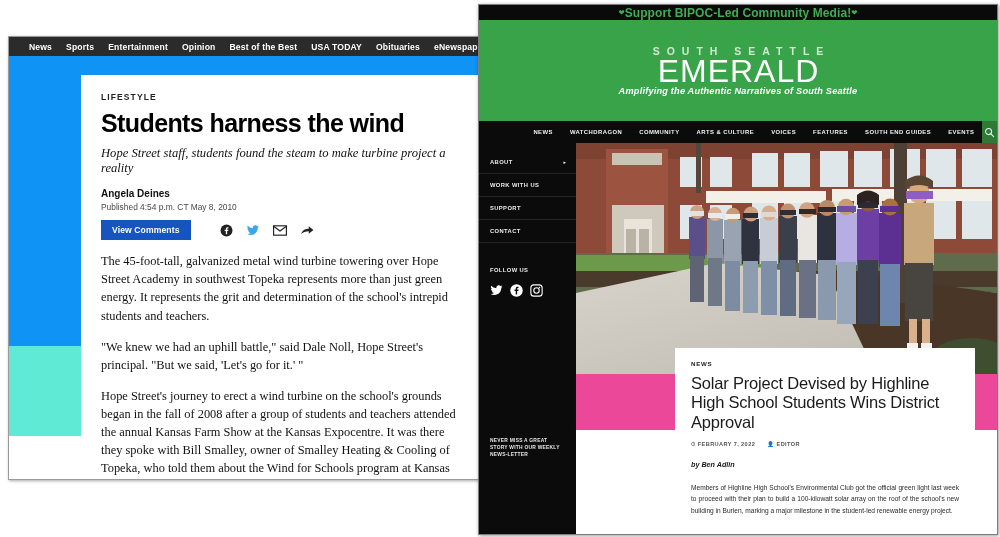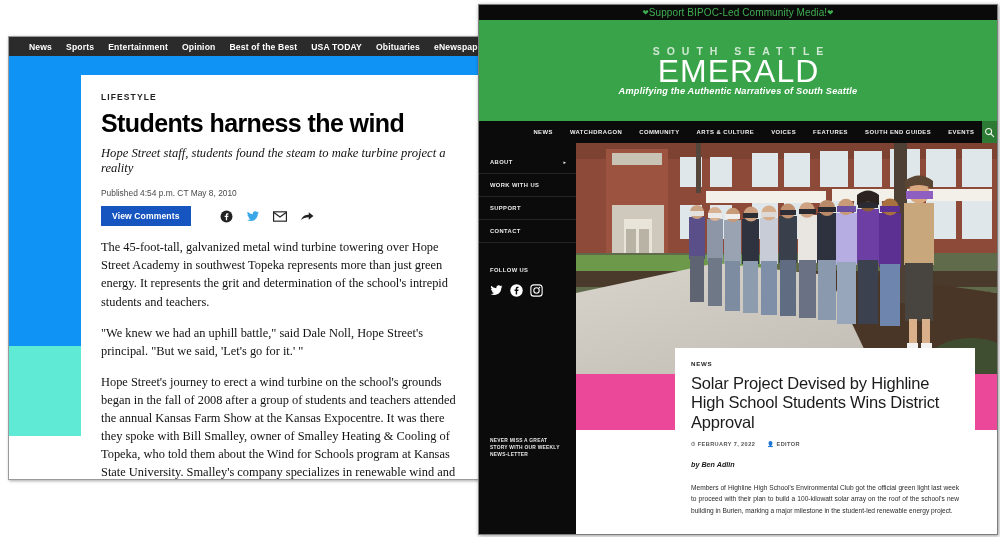--- a/index.html
+++ b/index.html
@@ -81,21 +81,21 @@
   #em-window{
     position:absolute;left:478px;top:4px;width:518px;height:529px;
     background:#ffffff;border:1px solid #7d7d7d;
     box-shadow:1px 1px 4px rgba(0,0,0,.4);
     overflow:hidden;
   }
   .em-topbar{
     height:15px;background:#0a0a0a;display:flex;align-items:center;justify-content:center;
   }
   .em-topbar-text{
-    color:#3fae52;font-size:10px;font-weight:400;letter-spacing:.1px;
+    color:#3fae52;font-size:12px;font-weight:700;letter-spacing:.1px;
   }
   .em-heart{color:#3fae52;font-size:7.4px;}
   .em-hero{
     height:101px;background:#39a34a;display:flex;flex-direction:column;
     align-items:center;justify-content:center;
   }
   .em-sup{
     color:#cfe8d2;font-size:10.5px;font-weight:700;letter-spacing:7px;
     margin-bottom:0px;text-indent:7px;
   }
@@ -191,20 +191,21 @@
     </div>
 
     <div class="cj-bluewrap">
       <div class="cj-bluetop"></div>
       <div class="cj-blue"></div>
 
       <div class="cj-article">
         <div class="cj-kicker">LIFESTYLE</div>
         <h1 class="cj-headline">Students harness the wind</h1>
         <p class="cj-deck">Hope Street staff, students found the steam to make turbine project a reality</p>
+        <div class="cj-author">Angela Deines</div>
         <div class="cj-published">Published 4:54 p.m. CT May 8, 2010</div>
 
         <div class="cj-actions">
           <button class="cj-comments-btn">View Comments</button>
           <div class="cj-share">
             <span>
               <svg width="13" height="13" viewBox="0 0 24 24">
                   <circle cx="12" cy="12" r="11" fill="#222"></circle>
                   <path d="M13.2 19v-6h2l.3-2.3h-2.3V9.2c0-.66.18-1.1 1.13-1.1h1.2V6.1c-.21-.03-.93-.09-1.77-.09-1.75 0-2.95 1.07-2.95 3.03V10.7H8.6V13h2.2v6z" fill="#fff"></path>
                 </svg>

